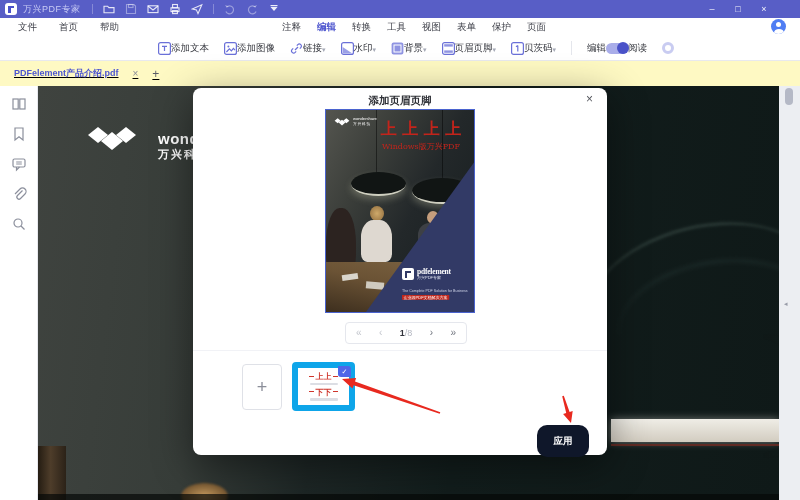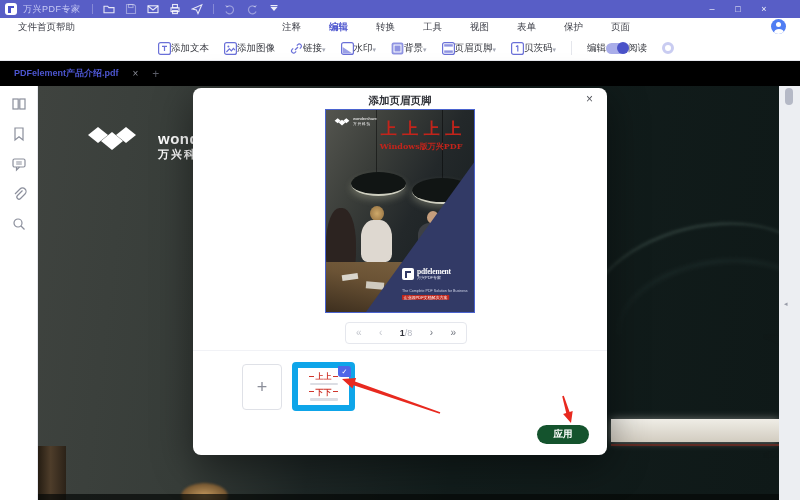--- a/index.html
+++ b/index.html
@@ -14,42 +14,42 @@
   .app-name { font-size:9px; color:#c9ccf5; letter-spacing:.5px; margin-right:6px; }
   .tb-div { width:1px; height:10px; background:rgba(255,255,255,.28); margin:0 5px; }
   .tb-ic { width:22px; height:14px; display:flex; align-items:center; justify-content:center; color:rgba(255,255,255,.85); }
   .tb-ic.dim { color:rgba(255,255,255,.40); }
   .tb-ic svg { display:block; }
   .win-ctrls { position:absolute; right:30px; top:0; height:18px; display:flex; align-items:center; gap:14px; color:#fff; }
   .win-btn { font-size:9px; line-height:18px; width:12px; text-align:center; color:rgba(255,255,255,.92); }
 
   
   .menubar { position:absolute; left:0; top:18px; width:800px; height:18px; background:#fff; display:flex; align-items:center; font-size:9.5px; color:#3c3e47; }
-  .menu-left { display:flex; margin-left:18px; }
-  .menu-right { display:flex; gap:28px; position:absolute; left:282px; }
+  .menu-left { display:flex; gap:22px; margin-left:18px; }
+  .menu-right { display:flex; gap:16px; position:absolute; left:282px; }
   .menu-item { cursor:default; }
   .menu-item.active { color:#5058cf; position:relative; font-weight:bold; }
   .menu-item.active::after { content:""; position:absolute; left:-2px; right:-2px; bottom:-4px; height:2px; background:#5058cf; border-radius:1px; }
   .avatar { position:absolute; right:14px; top:1px; width:15px; height:15px; border-radius:50%; background:#4f7df3; overflow:hidden; }
   .avatar::before { content:""; position:absolute; left:5px; top:3px; width:5px; height:5px; border-radius:50%; background:#fff; }
   .avatar::after { content:""; position:absolute; left:2.5px; top:9.5px; width:10px; height:7px; border-radius:50%; background:#fff; }
 
   
   .toolbar { position:absolute; left:0; top:36px; width:800px; height:25px; background:#fff; border-bottom:1px solid #e8e9ee; display:flex; align-items:center; }
   .tool-row { display:flex; align-items:center; gap:15px; margin-left:158px; }
   .tool-item { display:flex; align-items:center; font-size:9.5px; color:#33353c; }
   .tool-item svg { display:block; }
   .caret { font-size:7px; color:#a6aab6; transform:translateY(2px); }
   .tool-sep { width:1px; height:14px; background:#e4e6ec; }
   .toggle { width:22px; height:11px; border-radius:6px; background:#a9ade9; position:relative; }
   .toggle::after { content:""; position:absolute; right:-1px; top:-0.5px; width:12px; height:12px; border-radius:50%; background:#4a52c8; }
   .read-circle { width:12px; height:12px; border-radius:50%; border:3px solid #c9ccf1; background:#fff; }
 
   
-  .tabbar { position:absolute; left:0; top:61px; width:800px; height:25px; background:#000000; display:flex; align-items:center;text-decoration:underline; }
+  .tabbar { position:absolute; left:0; top:61px; width:800px; height:25px; background:#fef9c3; display:flex; align-items:center;text-decoration:underline; }
   .tab { display:flex; align-items:center; gap:14px; padding:0 8px 0 14px; height:25px; }
   .tab-title { font-size:9px; font-weight:bold; color:#4c55cf; }
   .tab-close { font-size:10px; color:#8b8e99; }
   .tab-add { font-size:12px; color:#5a5c66; margin-left:6px; }
 
   
   .sidebar { position:absolute; left:0; top:86px; width:38px; height:414px; background:#fff; border-right:1px solid #e7e8ee; display:flex; flex-direction:column; align-items:center; padding-top:10px; gap:14px; }
   .sb-ic { width:16px; height:16px; color:#8b8f9c; }
   .sb-ic svg { display:block; }
 
@@ -90,21 +90,21 @@
   .pv-body-m { position:absolute; left:92px; top:113px; width:28px; height:30px; background:#3d4045; border-radius:40%; }
   .pv-table { position:absolute; left:0; top:152px; width:105px; height:52px; background:linear-gradient(12deg,#3b2d1d,#6b5335 60%,#7a6140); }
   .pv-paper1 { position:absolute; left:16px; top:164px; width:16px; height:6px; background:#d9d5cc; transform:rotate(-8deg); }
   .pv-paper2 { position:absolute; left:40px; top:172px; width:18px; height:7px; background:#cfcabf; transform:rotate(5deg); }
   .pv-navy { position:absolute; left:0; top:0; width:100%; height:100%; background:#323a66; clip-path:polygon(100% 26%,100% 100%,27% 100%); }
   .pv-wlogo { position:absolute; left:8px; top:6px; display:flex; align-items:center; gap:3px; }
   .pv-wlogo-txt { color:#fff; transform:scale(.75); transform-origin:left center; line-height:1.05; }
   .pv-wlogo-txt .en { font-size:5.5px; display:block; }
   .pv-wlogo-txt .cn { font-size:5px; display:block; letter-spacing:1px; }
   .pv-header { position:absolute; left:45px; top:9px; width:100px; text-align:center; font-family:"DejaVu Serif","Liberation Serif",serif; font-weight:bold; font-size:16px; color:#c3241b; }
-  .pv-header2 { position:absolute; left:45px; top:31px; width:100px; text-align:center; font-family:"DejaVu Serif","Liberation Serif",serif; font-weight:bold; font-size:8px; color:#c3241b; }
+  .pv-header2 { position:absolute; left:45px; top:31px; width:100px; text-align:center; font-family:"DejaVu Serif","Liberation Serif",serif; font-weight:normal; font-size:8px; color:#c3241b; }
   .pv-footer { position:absolute; left:30px; top:176px; width:90px; text-align:center; font-family:"DejaVu Serif","Liberation Serif",serif; font-weight:bold; font-size:14px; color:#c3241b; }
   .pv-pe { position:absolute; left:76px; top:158px; display:flex; align-items:flex-start; gap:3px; }
   .pv-pe-icon { width:12px; height:12px; background:#fff; border-radius:2px; position:relative; flex:none; }
   .pv-pe-icon::before { content:""; position:absolute; left:2.5px; top:2.5px; width:2px; height:7px; background:#323a66; }
   .pv-pe-icon::after { content:""; position:absolute; left:2.5px; top:2.5px; width:6px; height:2px; background:#323a66; }
   .pv-pe-txt { color:#fff; line-height:1.1; }
   .pv-pe-title { font-size:7.5px; font-weight:bold; letter-spacing:-.2px;font-family:Liberation Serif, serif; }
   .pv-pe-sub { font-size:5px; transform:scale(.8); transform-origin:left top; color:#dfe3f0; }
   .pv-pe-line1 { position:absolute; left:76px; top:178px; font-size:5px; transform:scale(.72); transform-origin:left top; color:#cfd4e8; white-space:nowrap; }
   .pv-pe-line2 { position:absolute; left:76px; top:185px; font-size:5px; transform:scale(.8); transform-origin:left top; color:#fff; background:#c0281e; padding:0 2px; white-space:nowrap; }
@@ -120,21 +120,21 @@
   .modal-divider { position:absolute; left:0; top:262px; width:100%; height:1px; background:#f1f2f6; }
 
   .card-add { position:absolute; left:49px; top:276px; width:40px; height:46px; background:#fff; border:1px solid #dfe1e7; border-radius:4px; display:flex; align-items:center; justify-content:center; font-size:18px; color:#8b8e99; font-weight:300; }
   .card-tpl { position:absolute; left:99px; top:274px; width:63px; height:49px; background:#fff; border:6px solid #0ea5e9; border-radius:4px; display:flex; flex-direction:column; align-items:center; justify-content:center; gap:2.5px; padding:2px; }
   .tpl-badge { position:absolute; right:-2px; top:-2px; width:13px; height:11px; background:#4f66e8; border-radius:0 3px 0 3px; color:#fff; font-size:7px; line-height:11px; text-align:center; font-weight:bold; }
   .tpl-row { display:flex; align-items:center; gap:1.5px; }
   .tpl-dash { width:5px; border-top:1px dashed #cf352b; }
   .tpl-txt { font-family:"DejaVu Serif","Liberation Serif",serif; font-size:8px; color:#cf352b; font-weight:bold; line-height:1; }
   .tpl-bar { width:28px; height:2.5px; background:#dcdee4; border-radius:1px; }
 
-  .apply-btn { position:absolute; left:344px; top:337px; width:52px; height:19px; border:none; border-radius:10px; background:#14532d; color:#fff; font-size:9.5px; font-weight:bold; font-family:Liberation Mono, monospace; display:flex; align-items:center; justify-content:center; }
+  .apply-btn { position:absolute; left:344px; top:337px; width:52px; height:32px; border:none; border-radius:10px; background:#0f172a; color:#fff; font-size:9.5px; font-weight:bold; font-family:Liberation Mono, monospace; display:flex; align-items:center; justify-content:center; }
 
   .arrows { position:absolute; left:193px; top:88px; width:414px; height:367px; pointer-events:none; z-index:5; }
 </style>
 </head>
 <body>
 
 <div class="titlebar">
   <div class="app-icon"></div>
   <span class="app-name">万兴PDF专家</span>
   <div class="tb-div"></div>

